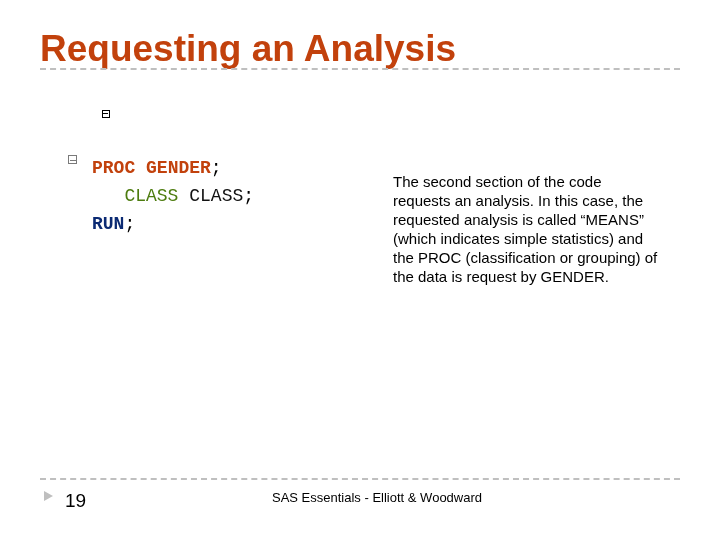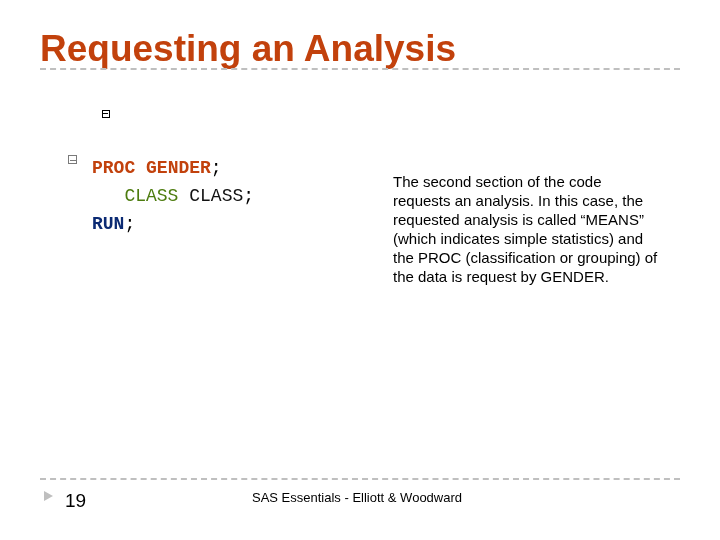--- a/index.html
+++ b/index.html
@@ -17,21 +17,21 @@
   .code-line { font-family: "Courier New", Courier, monospace; font-size: 18px; line-height: 28px; white-space: pre; }
   .kw-proc { color: #c2410c; font-weight: bold; }
   .kw-class { color: #4d7c0f; }
   .kw-var { color: #111; }
   .kw-run { color: #0b2a73; font-weight: bold; }
   .semi { color: #000; }
   .explain { position: absolute; left: 393px; top: 172px; width: 270px; font-size: 15px; line-height: 19px; color: #000; }
   .footer-rule { position: absolute; left: 40px; top: 478px; width: 640px; border-top: 2px dashed #bfbfbf; }
   .page-num { position: absolute; left: 65px; top: 490px; font-size: 19px; color: #000; }
   .page-arrow { position: absolute; left: 44px; top: 491px; width: 0; height: 0; border-top: 5px solid transparent; border-bottom: 5px solid transparent; border-left: 9px solid #bfbfbf; }
-  .footer-text { position: absolute; left: 252px; top: 490px; font-size: 13px; color: #000; }
+  .footer-text { position: absolute; left: 272px; top: 490px; font-size: 13px; color: #000; }
 </style>
 </head>
 <body>
 
 <div class="slide">
 
   <div class="title">Requesting an Analysis</div>
   <div class="title-rule"></div>
 
   <div class="code-wrap">

